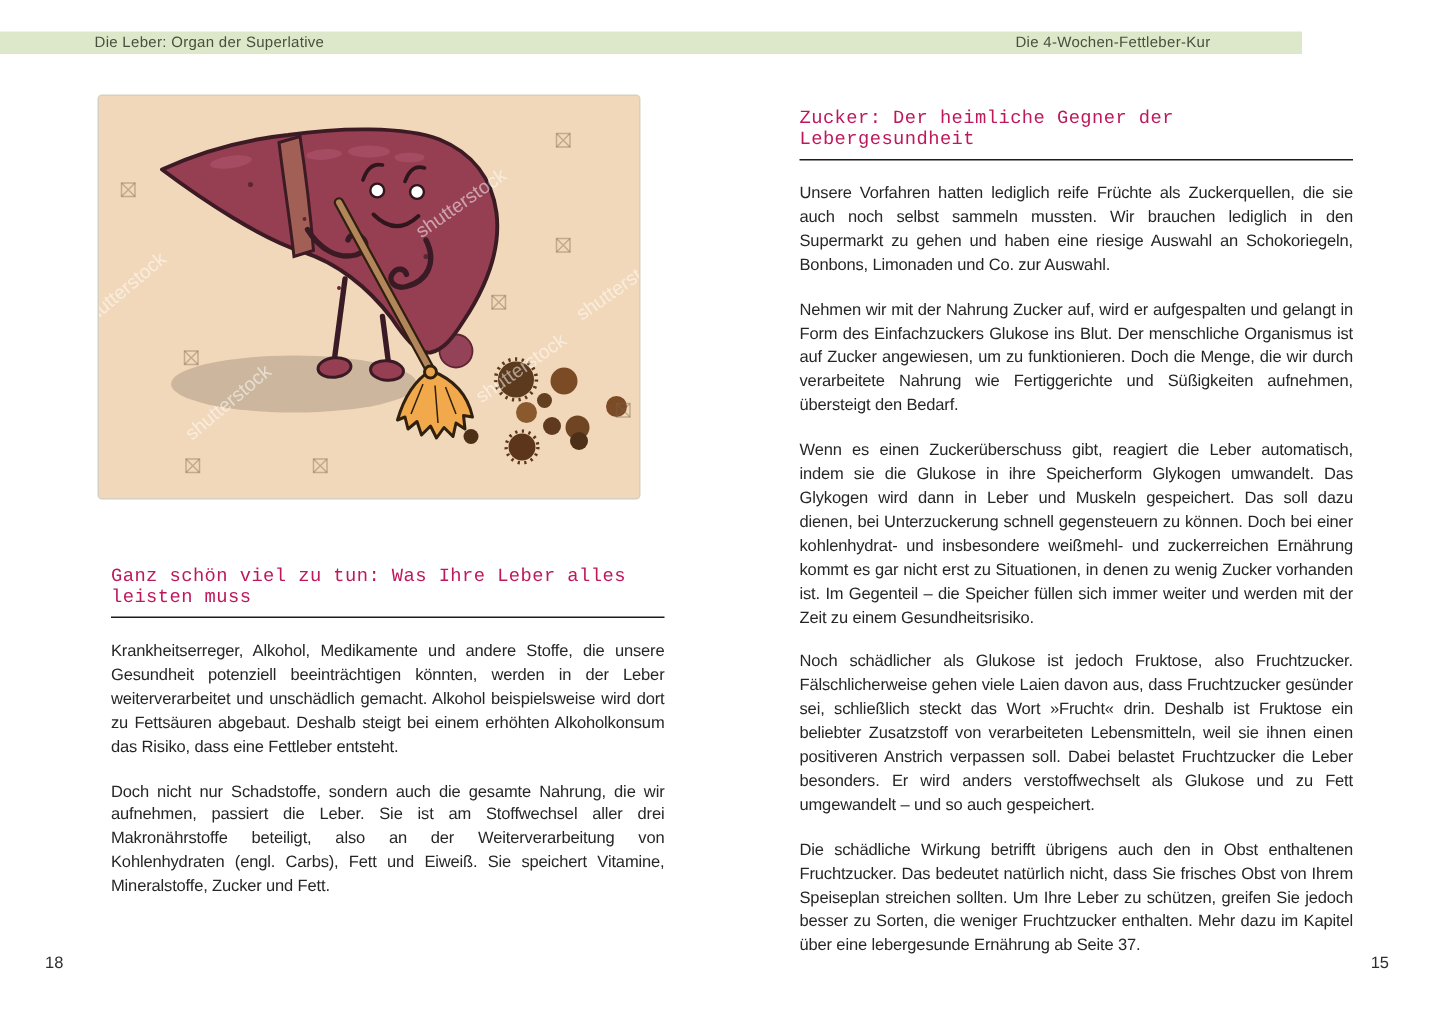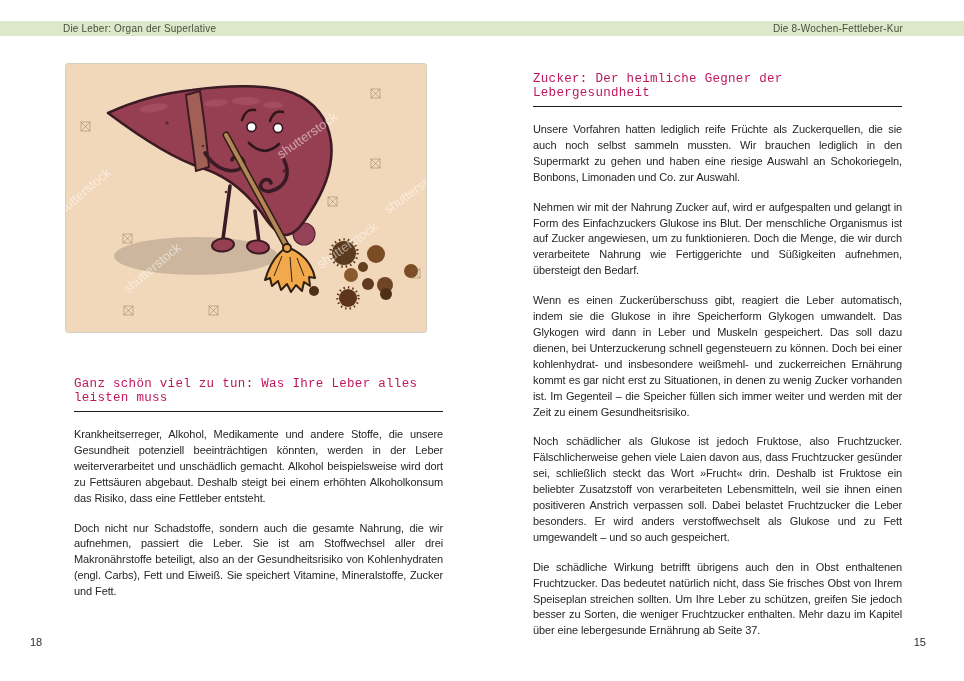--- a/index.html
+++ b/index.html
@@ -1,19 +1,19 @@
 <!DOCTYPE html>
 <html><head>
 <meta charset="utf-8">
 <style>
   html,body{margin:0;padding:0;background:#ffffff;}
   .spread{position:relative;width:964px;height:681px;background:#ffffff;overflow:hidden;
           font-family:"Liberation Sans",sans-serif;color:#232323;}
   
-  .runhead{position:absolute;top:21px;left:0;width:964px;height:15px;background:#dde8ca;}
+  .runhead{position:absolute;top:21px;left:0;width:868px;height:15px;background:#dde8ca;}
   .rh-left,.rh-right{position:absolute;top:0;line-height:15px;font-size:10px;color:#46503c;letter-spacing:.2px;}
   .rh-left{left:63px;}
   .rh-right{right:61px;}
   
   .figure{position:absolute;left:65px;top:63px;width:360px;height:268px;margin:0;
           border:1px solid #d4d0c2;border-radius:3px;overflow:hidden;background:#f2d8ba;}
   .figure svg{display:block;width:100%;height:100%;}
   
   .col{position:absolute;width:369px;}
   .col-left{left:74px;top:377px;}
@@ -30,21 +30,21 @@
   .wm-text{font-family:"Liberation Sans",sans-serif;font-size:13px;fill:rgba(255,255,255,0.52);}
   .wm-sq{stroke:rgba(125,100,75,0.40);stroke-width:1;fill:none;}
 </style>
 </head>
 <body>
 
 <div class="spread">
 
   <div class="runhead">
     <span class="rh-left">Die Leber: Organ der Superlative</span>
-    <span class="rh-right">Die 8-Wochen-Fettleber-Kur</span>
+    <span class="rh-right">Die 4-Wochen-Fettleber-Kur</span>
   </div>
 
   <figure class="figure">
     <svg viewBox="0 0 360 268" xmlns="http://www.w3.org/2000/svg">
 
       <rect x="0" y="0" width="360" height="268" fill="#f2d8ba"></rect>
 
       <ellipse cx="130" cy="192" rx="82" ry="19" fill="#ccb79e"></ellipse>
 
       <g>
@@ -172,21 +172,21 @@
         <text class="wm-text" transform="translate(-8,155) rotate(-40)">shutterstock</text>
         <text class="wm-text" transform="translate(322,150) rotate(-35)">shutterstock</text>
       </g>
     </svg>
   </figure>
 
   <section class="col col-left">
     <h2 class="headline">Ganz schön viel zu tun: Was Ihre Leber alles leisten muss</h2>
     <div class="rule"></div>
     <p>Krankheitserreger, Alkohol, Medikamente und andere Stoffe, die unsere Gesundheit potenziell beeinträchtigen könnten, werden in der Leber weiterverarbeitet und unschädlich gemacht. Alkohol beispielsweise wird dort zu Fettsäuren abgebaut. Deshalb steigt bei einem erhöhten Alkoholkonsum das Risiko, dass eine Fettleber entsteht.</p>
-    <p>Doch nicht nur Schadstoffe, sondern auch die gesamte Nahrung, die wir aufnehmen, passiert die Leber. Sie ist am Stoffwechsel aller drei Makronährstoffe beteiligt, also an der Gesundheitsrisiko von Kohlenhydraten (engl. Carbs), Fett und Eiweiß. Sie speichert Vitamine, Mineralstoffe, Zucker und Fett.</p>
+    <p>Doch nicht nur Schadstoffe, sondern auch die gesamte Nahrung, die wir aufnehmen, passiert die Leber. Sie ist am Stoffwechsel aller drei Makronährstoffe beteiligt, also an der Weiterverarbeitung von Kohlenhydraten (engl. Carbs), Fett und Eiweiß. Sie speichert Vitamine, Mineralstoffe, Zucker und Fett.</p>
   </section>
 
   <section class="col col-right">
     <h2 class="headline">Zucker: Der heimliche Gegner der Lebergesundheit</h2>
     <div class="rule"></div>
     <p>Unsere Vorfahren hatten lediglich reife Früchte als Zuckerquellen, die sie auch noch selbst sammeln mussten. Wir brauchen lediglich in den Supermarkt zu gehen und haben eine riesige Auswahl an Schokoriegeln, Bonbons, Limonaden und Co. zur Auswahl.</p>
     <p>Nehmen wir mit der Nahrung Zucker auf, wird er aufgespalten und gelangt in Form des Einfachzuckers Glukose ins Blut. Der menschliche Organismus ist auf Zucker angewiesen, um zu funktionieren. Doch die Menge, die wir durch verarbeitete Nahrung wie Fertiggerichte und Süßigkeiten aufnehmen, übersteigt den Bedarf.</p>
     <p>Wenn es einen Zuckerüberschuss gibt, reagiert die Leber automatisch, indem sie die Glukose in ihre Speicherform Glykogen umwandelt. Das Glykogen wird dann in Leber und Muskeln gespeichert. Das soll dazu dienen, bei Unterzuckerung schnell gegensteuern zu können. Doch bei einer kohlenhydrat- und insbesondere weißmehl- und zuckerreichen Ernährung kommt es gar nicht erst zu Situationen, in denen zu wenig Zucker vorhanden ist. Im Gegenteil – die Speicher füllen sich immer weiter und werden mit der Zeit zu einem Gesundheitsrisiko.</p>
     <p>Noch schädlicher als Glukose ist jedoch Fruktose, also Fruchtzucker. Fälschlicherweise gehen viele Laien davon aus, dass Fruchtzucker gesünder sei, schließlich steckt das Wort »Frucht« drin. Deshalb ist Fruktose ein beliebter Zusatzstoff von verarbeiteten Lebensmitteln, weil sie ihnen einen positiveren Anstrich verpassen soll. Dabei belastet Fruchtzucker die Leber besonders. Er wird anders verstoffwechselt als Glukose und zu Fett umgewandelt – und so auch gespeichert.</p>
     <p>Die schädliche Wirkung betrifft übrigens auch den in Obst enthaltenen Fruchtzucker. Das bedeutet natürlich nicht, dass Sie frisches Obst von Ihrem Speiseplan streichen sollten. Um Ihre Leber zu schützen, greifen Sie jedoch besser zu Sorten, die weniger Fruchtzucker enthalten. Mehr dazu im Kapitel über eine lebergesunde Ernährung ab Seite 37.</p>

